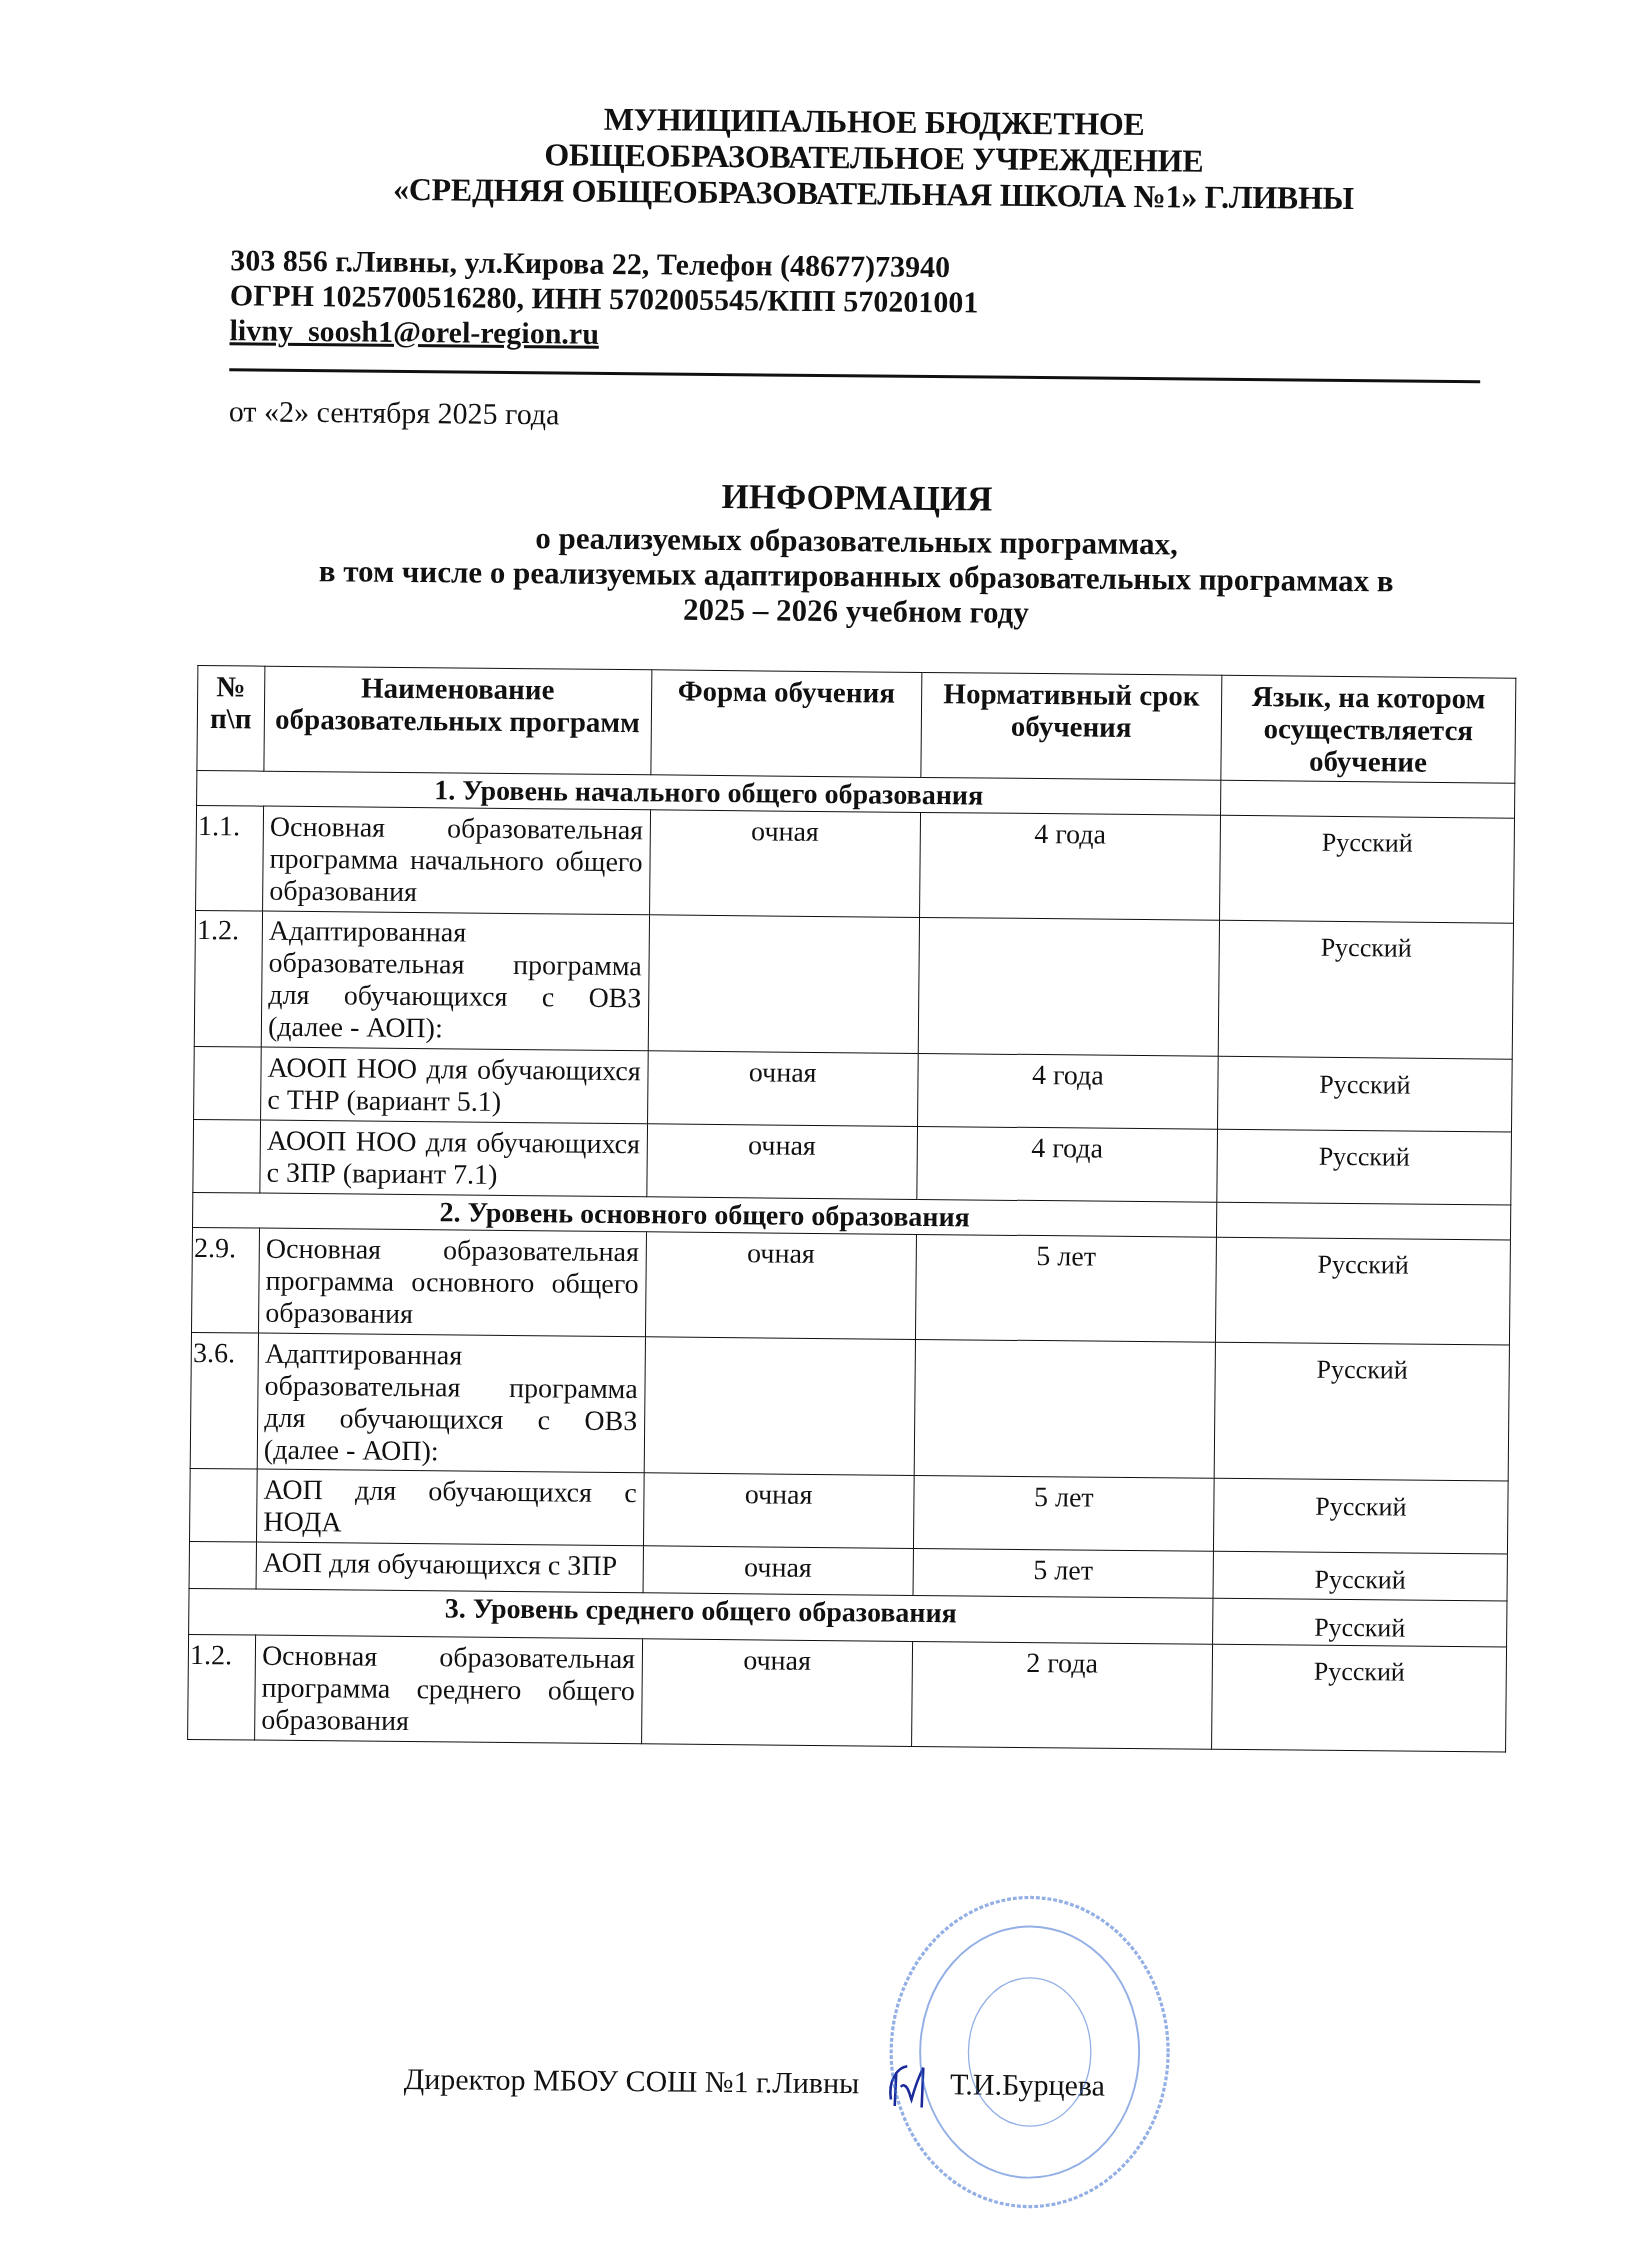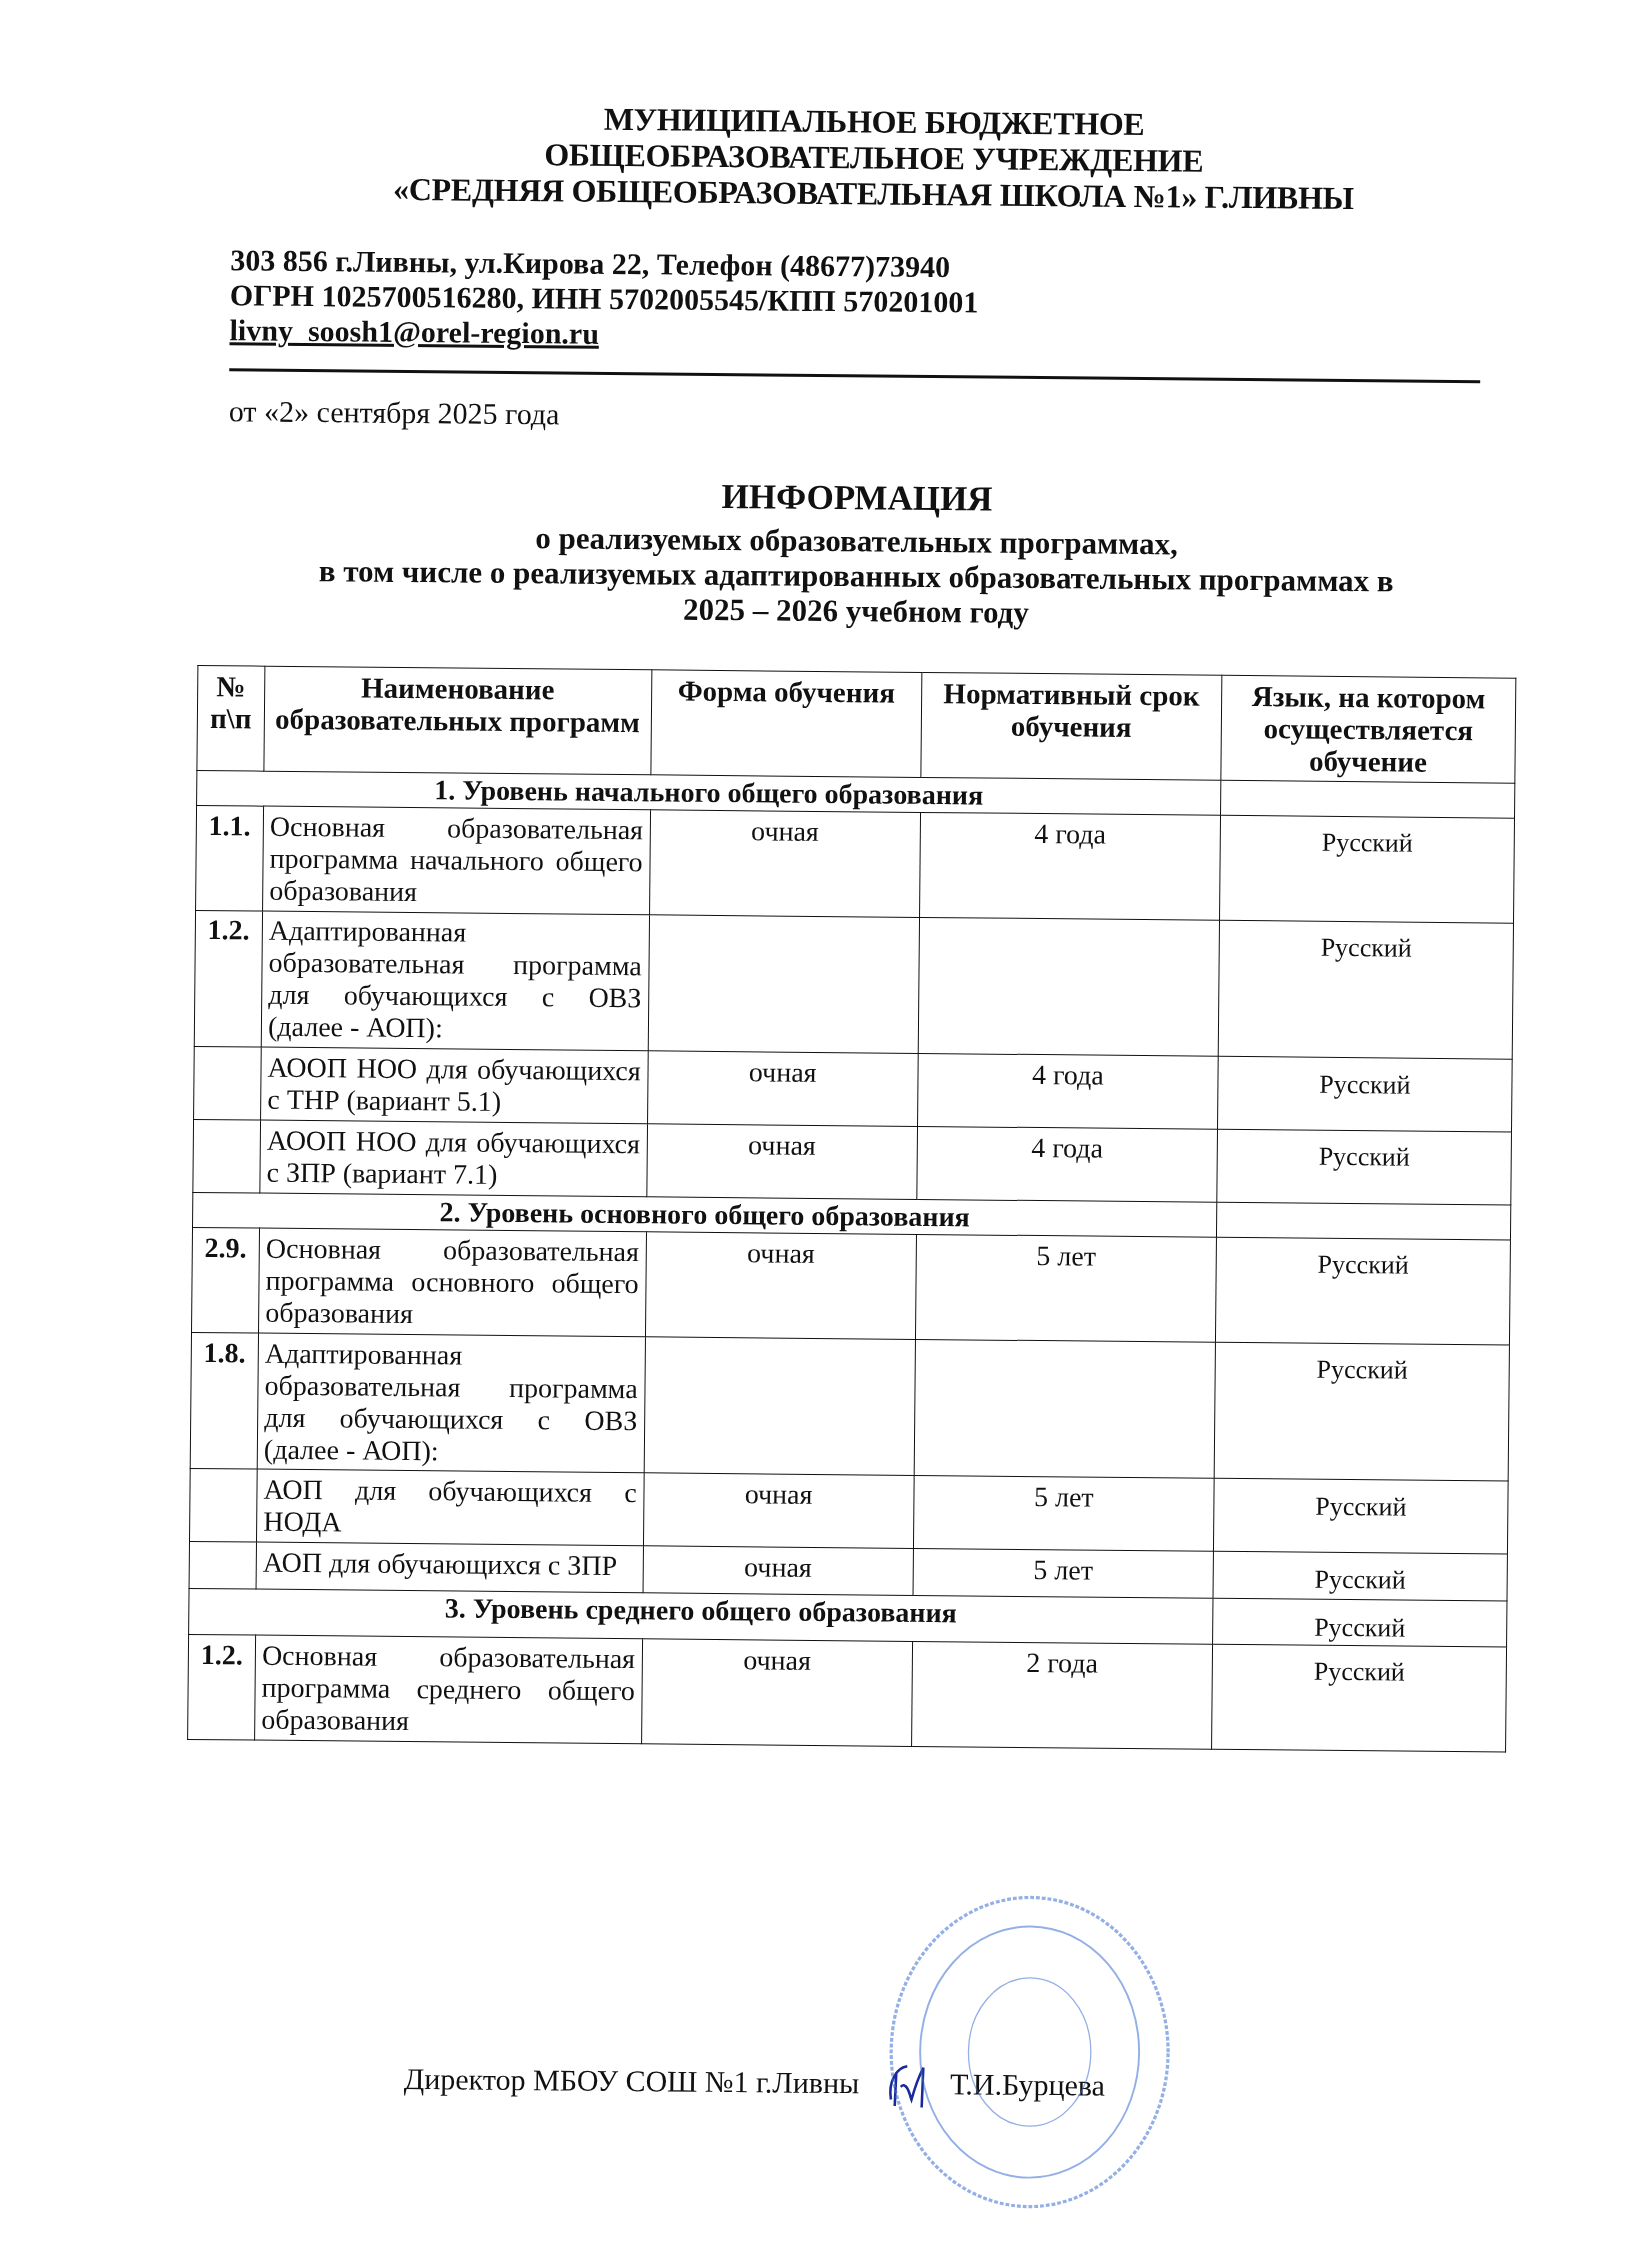--- a/index.html
+++ b/index.html
@@ -13,21 +13,21 @@
   .contacts .email { text-decoration: underline; }
   .hr { position: absolute; left: 222px; top: 374px; width: 1251px; height: 3.2px; background: #111; }
   .date { position: absolute; left: 222px; top: 400px; font-size: 30px; }
   .title { position: absolute; left: 206px; top: 480px; width: 1290px; text-align: center; font-weight: bold;
            font-size: 31px; line-height: 35px; }
   .title .main { font-size: 35px; margin-bottom: 7.7px; }
   table.prog { position: absolute; left: 193px; top: 671px; width: 1319px; border-collapse: collapse;
                font-size: 28px; line-height: 32px; }
   table.prog td, table.prog th { border: 1.9px solid #111; vertical-align: top; padding: 3.9px 6.4px; }
   table.prog th { font-weight: bold; text-align: center; font-size: 29px; line-height: 32px; }
-  .c-num { width: 61px; text-align: center; padding: 3.9px 1.3px !important; font-weight: bold; }
+  .c-num { width: 61px; padding: 3.9px 1.3px !important; }
   .c-name { width: 361px; text-align: justify; text-align-last: left; }
   .c-form { width: 248px; text-align: center; }
   .c-term { width: 277px; text-align: center; }
   .c-lang { width: 271px; text-align: center; }
   td.c-lang { font-size: 26px; padding-top: 10.3px !important; }
   tr.section td { font-weight: bold; text-align: center; padding: 0 6.4px; line-height: 34px; }
   .signature { position: absolute; left: 413px; top: 2060px; font-size: 30px; white-space: nowrap; }
   .sig-mark { display: inline-block; width: 77px; height: 52px; vertical-align: middle; margin: 0 -6.4px 0 5.2px; }
   .stamp { position: absolute; left: 890px; top: 1889px; width: 297px; height: 322px; opacity: 0.55; }
 </style>
@@ -106,21 +106,21 @@
           <td class="c-lang" style="font-weight: normal; padding-top: 0px;"></td>
         </tr>
         <tr>
           <td class="c-num">2.9.</td>
           <td class="c-name">Основная образовательная программа основного общего образования</td>
           <td class="c-form">очная</td>
           <td class="c-term">5 лет</td>
           <td class="c-lang">Русский</td>
         </tr>
         <tr>
-          <td class="c-num">1.8.</td>
+          <td class="c-num">3.6.</td>
           <td class="c-name">Адаптированная образовательная программа для обучающихся с ОВЗ (далее  - АОП):</td>
           <td class="c-form"></td>
           <td class="c-term"></td>
           <td class="c-lang">Русский</td>
         </tr>
         <tr>
           <td class="c-num" style="border-top-color: transparent;"></td>
           <td class="c-name">АОП для обучающихся с НОДА</td>
           <td class="c-form">очная</td>
           <td class="c-term">5 лет</td>

